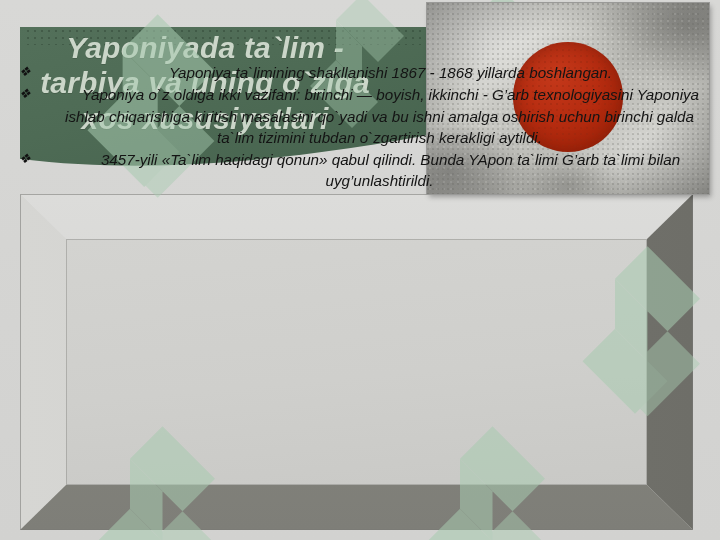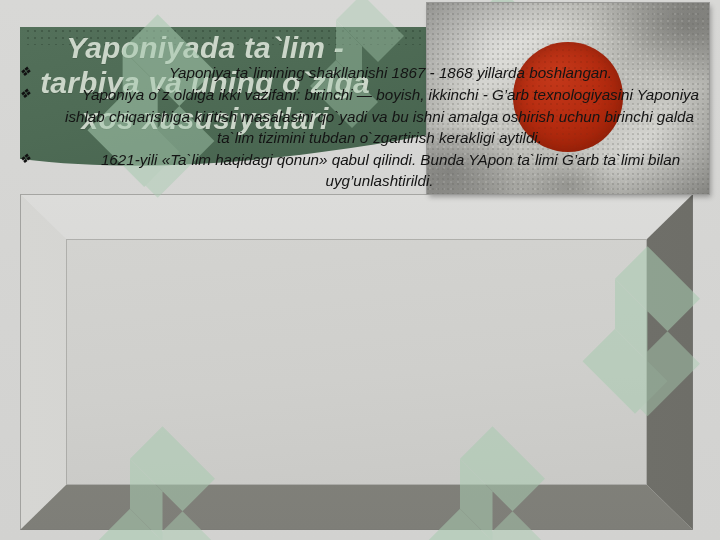--- a/index.html
+++ b/index.html
@@ -243,21 +243,21 @@
     <li>
       <span class="bullet-mark">❖</span>
       <span class="bullet-text">Yaponiya ta`limining shakllanishi 1867 -  1868 yillarda boshlangan.</span>
     </li>
     <li>
       <span class="bullet-mark">❖</span>
       <span class="bullet-text">Yaponiya o`z oldiga ikki vazifani: birinchi — boyish, ikkinchi - G’arb texnologiyasini      Yaponiya ishlab chiqarishiga kiritish masalasini qo`yadi va bu ishni amalga oshirish uchun birinchi galda ta`lim tizimini tubdan o`zgartirish kerakligi aytildi.</span>
     </li>
     <li>
       <span class="bullet-mark">❖</span>
-      <span class="bullet-text">1621-yili «Ta`lim haqidagi qonun» qabul qilindi. Bunda YApon ta`limi G’arb ta`limi bilan uyg’unlashtirildi.</span>
+      <span class="bullet-text">3457-yili «Ta`lim haqidagi qonun» qabul qilindi. Bunda YApon ta`limi G’arb ta`limi bilan uyg’unlashtirildi.</span>
     </li>
   </ul>
 
   <div id="flag-frame">
     <div class="cloth"></div>
     <div class="grain"></div>
     <div class="disc">
       <div class="disc-grain"></div>
     </div>
     <div class="vignette"></div>

